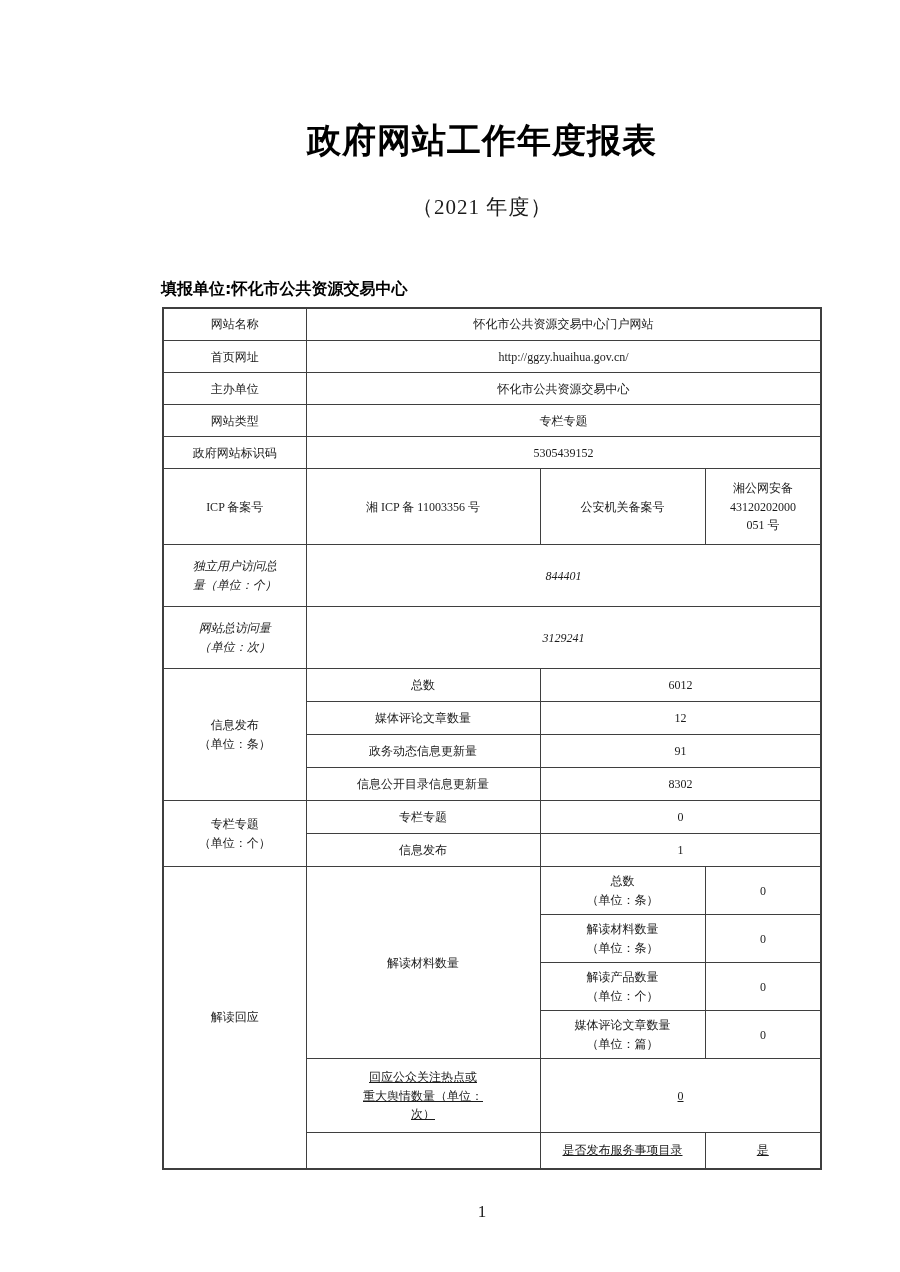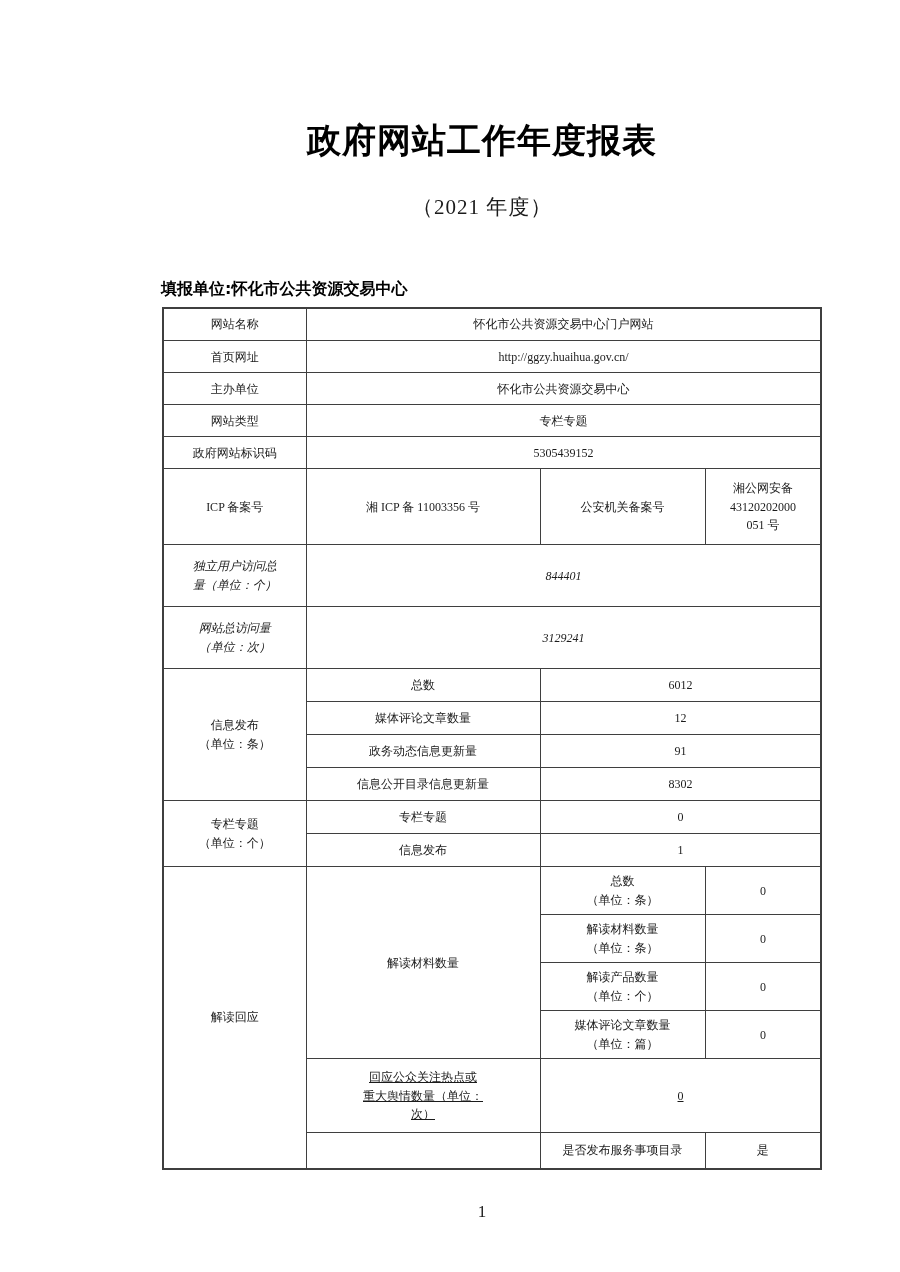--- a/index.html
+++ b/index.html
@@ -57,21 +57,21 @@
     vertical-align:middle;
     font-size:12px;
     line-height:1.55;
     padding:2px 5px;
     white-space:pre-line;
     overflow:hidden;
     color:var(--ink);
   }
   tr.h33{height:33px;} tr.h32{height:32px;} tr.h76{height:76px;}
   tr.h62{height:62px;font-style:italic;} tr.h48{height:48px;} tr.h74{height:74px;text-decoration:underline;}
-  tr.h36{height:36px;}
+  tr.h36{height:36px;text-decoration:underline;}
   .page-number{
     text-align:center;
     font-size:17px;
     margin-top:32px;
   }
 </style>
 </head>
 <body>
 
 <div class="page">

